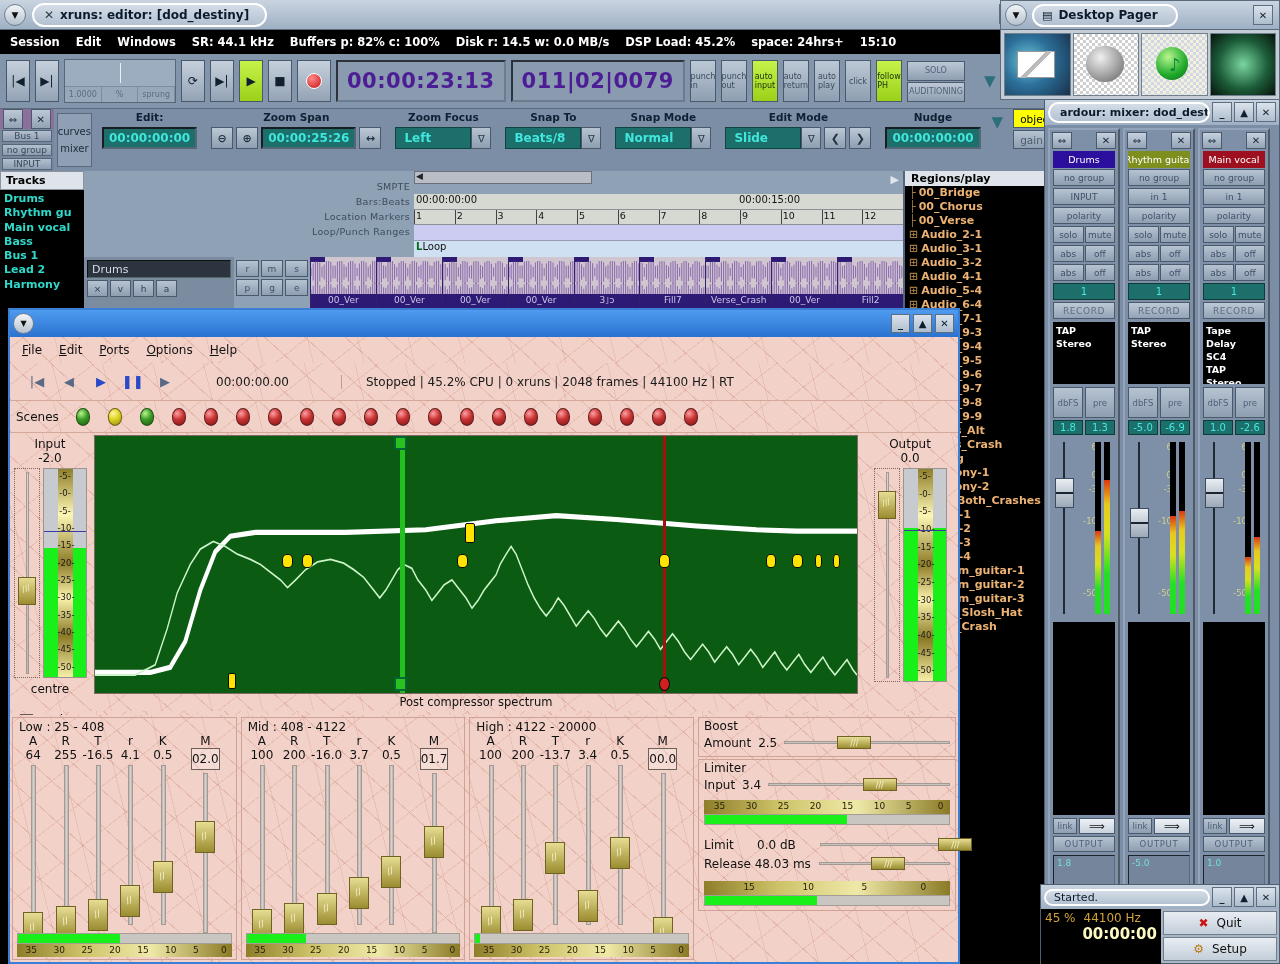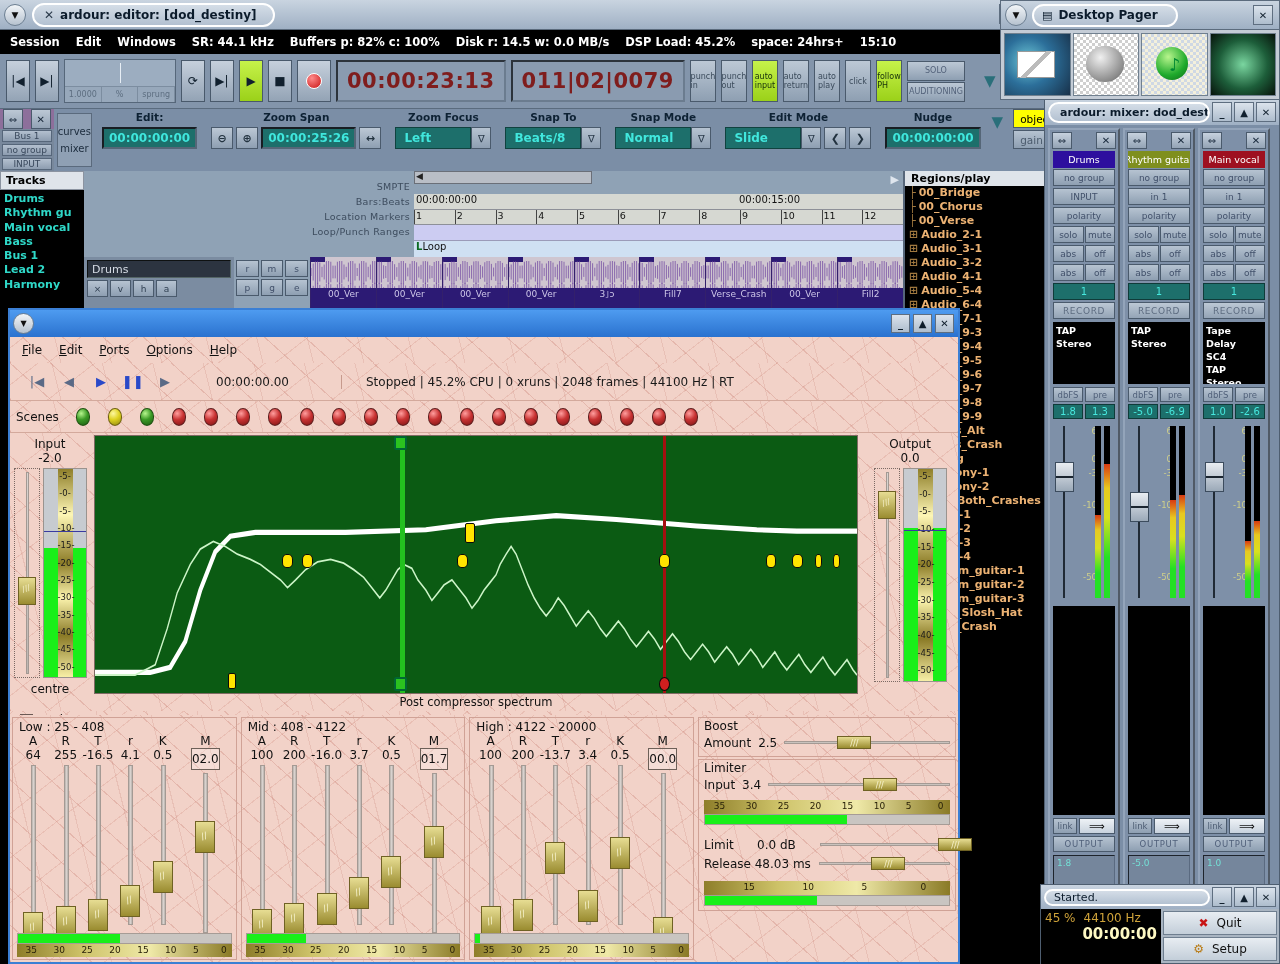--- a/index.html
+++ b/index.html
@@ -30,21 +30,21 @@
   .tbtn { background:linear-gradient(#c6d0dc,#93a3b5); border:1px solid #49596b; color:#11202e;
     display:flex; align-items:center; justify-content:center; font-size:12px; }
   .sq { width:24px; height:42px; }
   .varispeed { width:112px; height:44px; background:#97a8bb; border:1px solid #56677a;
     display:flex; flex-direction:column; justify-content:flex-end; }
   .vs-top { flex:1; border-bottom:1px solid #7c8da0; position:relative; background:#9cadc0; }
   .vs-top:after { content:""; position:absolute; left:50%; top:3px; bottom:3px; width:1px; background:#e7eef5; }
   .vs-row { display:flex; height:15px; }
   .vs-cell { flex:1; border-right:1px solid #7c8da0; font-size:8px; color:#5d6e80;
     display:flex; align-items:center; justify-content:center; }
-  .clock { height:42px; background:#8a9bb0; border:2px inset #6b7c8f; color:#7f1d1d; font-weight:bold;
+  .clock { height:42px; background:#8a9bb0; border:2px inset #6b7c8f; color:#4c1d95; font-weight:bold;
     font-size:21px; display:flex; align-items:center; padding:0 9px; letter-spacing:0.5px;
     font-family:"DejaVu Sans", sans-serif; }
   .minibtn { width:26px; height:42px; background:linear-gradient(#bcc8d5,#8e9fb2); border:1px solid #4a5a6c;
     font-size:8px; color:#3b4b5b; display:flex; flex-direction:column; align-items:center;
     justify-content:center; line-height:9px; }
   .minibtn.on { background:linear-gradient(#c6f24a,#9bd119); color:#16300b; }
   .solo-stack { display:flex; flex-direction:column; gap:1px; }
   .solo-stack div { width:58px; height:20px; background:linear-gradient(#bcc8d5,#8e9fb2);
     border:1px solid #4a5a6c; font-size:8px; color:#53627a; display:flex; align-items:center; justify-content:center;}
 
@@ -104,21 +104,21 @@
   .trk-name { background:#2c3440; color:#d7dde6; font-size:11px; padding:2px 4px; height:18px; border:1px inset #566;}
   .trk-btns { display:flex; gap:2px; margin-top:2px; }
   .trk-btns div { width:21px; height:17px; background:linear-gradient(#b6c3d1,#8e9fb2); border:1px solid #4a5a6c;
     font-size:9px; color:#2e3e50; display:flex; align-items:center; justify-content:center;}
   .trk-rms { width:76px; padding:3px 2px; }
   .trk-rms .rr { display:flex; gap:2px; margin-bottom:2px; }
   .trk-rms .rr div { width:23px; height:17px; background:linear-gradient(#b6c3d1,#8e9fb2); border:1px solid #4a5a6c;
     font-size:9px; color:#41506a; display:flex; align-items:center; justify-content:center;}
   .trk-body { flex:1; background:#e9e3ea; position:relative; overflow:hidden;}
   .region { position:absolute; top:0; bottom:0; background:#cfc6d0; border-left:1px solid #33206b; }
-  .region .rname { position:absolute; left:0; right:0; bottom:0; height:22px; background:#2c1a74;
+  .region .rname { position:absolute; left:0; right:0; bottom:0; height:16px; background:#2c1a74;
     color:#cdc6e8; font-size:9px; text-align:center; line-height:13px; overflow:hidden; white-space:nowrap;}
   .region .rtop { position:absolute; left:0; top:0; width:14px; height:5px; background:#2c1a74;}
   .wav { position:absolute; left:0; right:0; top:4px; height:44px; }
 
   .ed-regions { width:145px; background:#000; border-left:2px solid #56667a; }
   .reg-hdr { background:#dfe4ea; color:#000; font-weight:bold; font-size:11px; padding:1px 6px; }
   .reg-item { color:#ecb273; font-weight:bold; font-size:11px; line-height:14px; white-space:nowrap; padding-left:4px;}
   .reg-item .tw { color:#a0783f; margin-right:3px; }
 
   
@@ -159,21 +159,21 @@
   .s-num { height:17px; margin:1px 3px; background:#1d6f6b; border:1px solid #0f3b39; color:#46e8de;
     font-size:10px; display:flex; align-items:center; justify-content:center; }
   .s-rec { height:17px; margin:1px 3px; background:linear-gradient(#bcc8d5,#94a4b6); border:1px solid #4a5a6c;
     font-size:9px; color:#5d6c80; display:flex; align-items:center; justify-content:center; letter-spacing:0.6px;}
   .s-ins { margin:2px 3px; background:#000; height:62px; color:#fff; font-size:9.5px; font-weight:bold;
     padding:2px 3px; line-height:13px; overflow:hidden; }
   .s-gain2 { display:flex; margin:1px 3px; gap:2px; }
   .s-gain2 > div { flex:1; height:15px; background:#1d6f6b; border:1px solid #0f3b39; color:#46e8de;
     font-size:10px; display:flex; align-items:center; justify-content:center;}
   .s-dbfs { display:flex; margin:1px 3px; gap:2px; }
-  .s-dbfs > div { flex:1; height:15px; background:linear-gradient(#b6c3d1,#8e9fb2); border:1px solid #4a5a6c;
+  .s-dbfs > div { flex:1; height:31px; background:linear-gradient(#b6c3d1,#8e9fb2); border:1px solid #4a5a6c;
     font-size:8.5px; color:#50607a; display:flex; align-items:center; justify-content:center;}
   .s-fader { height:180px; margin:2px 3px; position:relative; }
   .fad-track { position:absolute; left:10px; top:4px; bottom:4px; width:2px; background:#202a35;}
   .fad-knob { position:absolute; left:2px; width:19px; height:30px; background:linear-gradient(#e9edf2,#9ba9b8);
     border:1px solid #3c4c5e; }
   .fad-knob:after { content:""; position:absolute; left:0; right:0; top:48%; height:2px; background:#1b2530;}
   .scale { position:absolute; left:24px; top:0; bottom:0; width:20px; color:#cfcf8a; font-size:8.5px; }
   .scale span { position:absolute; right:0; }
   .meter { position:absolute; width:6px; bottom:4px; top:4px; background:#000; }
   .meter i { position:absolute; left:0; right:0; bottom:0; display:block; }
@@ -322,21 +322,21 @@
 </style>
 </head>
 <body>
 
 <div id="ardour-editor">
 
   <div class="titlebar">
     <div class="tb-menu-btn">▼</div>
     <div class="tb-title-pill">
       <span class="tb-appicon">✕</span>
-      <span>ardour: editor: [dod_destiny]</span>
+      <span>xruns: editor: [dod_destiny]</span>
     </div>
     <div class="tb-right">
       <div class="tb-btn">_</div>
       <div class="tb-btn">▢</div>
     </div>
   </div>
 
   <div class="ardour-menubar">
     <span class="mi">Session</span>
     <span class="mi">Edit</span>

